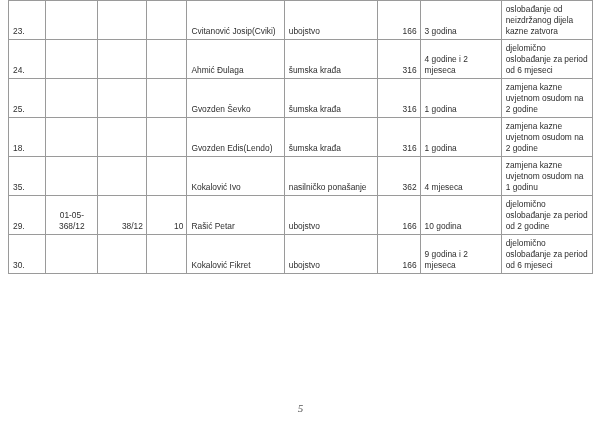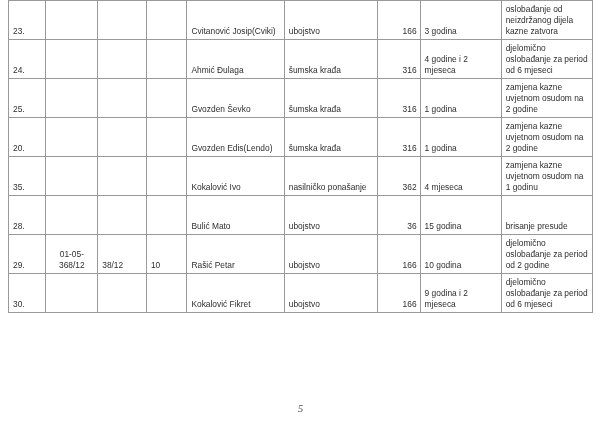--- a/index.html
+++ b/index.html
@@ -35,22 +35,22 @@
     font-size: 8.4px;
     line-height: 1.32;
     padding: 2px 3px 2px 4px;
     vertical-align: bottom;
     color: #2e2e2e;
     height: 34px;
     word-wrap: break-word;
   }
   td.c-num     { width: 28px;  vertical-align: top;    text-align: left; }
   td.c-ref     { width: 44px;  vertical-align: middle; text-align: center; }
-  td.c-ref2    { width: 40px;  vertical-align: middle; text-align: left; }
-  td.c-cnt     { width: 32px;  vertical-align: middle; padding-right: 6px; }
+  td.c-ref2    { width: 40px;  vertical-align: middle; text-align: right; }
+  td.c-cnt     { width: 32px;  vertical-align: middle; text-align: right; padding-right: 6px; }
   td.c-name    { width: 88px;  vertical-align: bottom; margin-left: 43px; }
   td.c-offence { width: 84px;  vertical-align: bottom; }
   td.c-art     { width: 34px;  vertical-align: bottom; text-align: right; padding-right: 5px; margin-top: 7px; }
   td.c-sent    { width: 72px;  vertical-align: bottom; }
   td.c-dec     { width: 82px;  vertical-align: top; margin-top: 44px; }
   .dec-cell {
     vertical-align: top;
     line-height: 1.3;
   }
   .page-number {
@@ -103,21 +103,21 @@
         <td class="c-ref2"></td>
         <td class="c-cnt"></td>
         <td class="c-name">Gvozden Ševko</td>
         <td class="c-offence">šumska krađa</td>
         <td class="c-art">316</td>
         <td class="c-sent">1 godina</td>
         <td class="c-dec dec-cell">zamjena kazne uvjetnom osudom na 2 godine</td>
       </tr>
 
       <tr>
-        <td class="c-num">20.</td>
+        <td class="c-num">18.</td>
         <td class="c-ref"></td>
         <td class="c-ref2"></td>
         <td class="c-cnt"></td>
         <td class="c-name">Gvozden Edis(Lendo)</td>
         <td class="c-offence">šumska krađa</td>
         <td class="c-art">316</td>
         <td class="c-sent">1 godina</td>
         <td class="c-dec dec-cell">zamjena kazne uvjetnom osudom na 2 godine</td>
       </tr>
 
@@ -126,31 +126,20 @@
         <td class="c-ref"></td>
         <td class="c-ref2"></td>
         <td class="c-cnt"></td>
         <td class="c-name">Kokalović Ivo</td>
         <td class="c-offence">nasilničko ponašanje</td>
         <td class="c-art">362</td>
         <td class="c-sent">4 mjeseca</td>
         <td class="c-dec dec-cell">zamjena kazne uvjetnom osudom na 1 godinu</td>
       </tr>
 
-      <tr>
-        <td class="c-num">28.</td>
-        <td class="c-ref"></td>
-        <td class="c-ref2"></td>
-        <td class="c-cnt"></td>
-        <td class="c-name">Bulić Mato</td>
-        <td class="c-offence">ubojstvo</td>
-        <td class="c-art">36</td>
-        <td class="c-sent">15 godina</td>
-        <td class="c-dec dec-cell">brisanje presude</td>
-      </tr>
 
       <tr>
         <td class="c-num">29.</td>
         <td class="c-ref">01-05-368/12</td>
         <td class="c-ref2">38/12</td>
         <td class="c-cnt">10</td>
         <td class="c-name">Rašić Petar</td>
         <td class="c-offence">ubojstvo</td>
         <td class="c-art">166</td>
         <td class="c-sent">10 godina</td>

